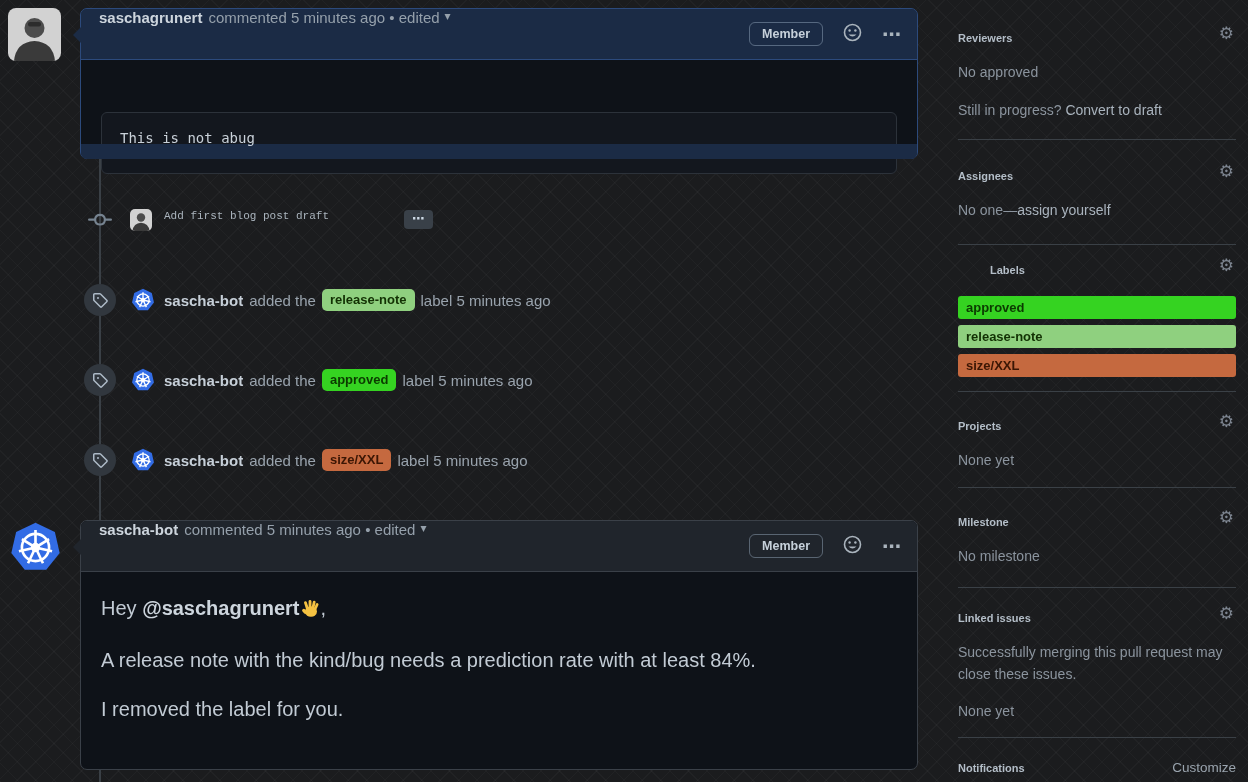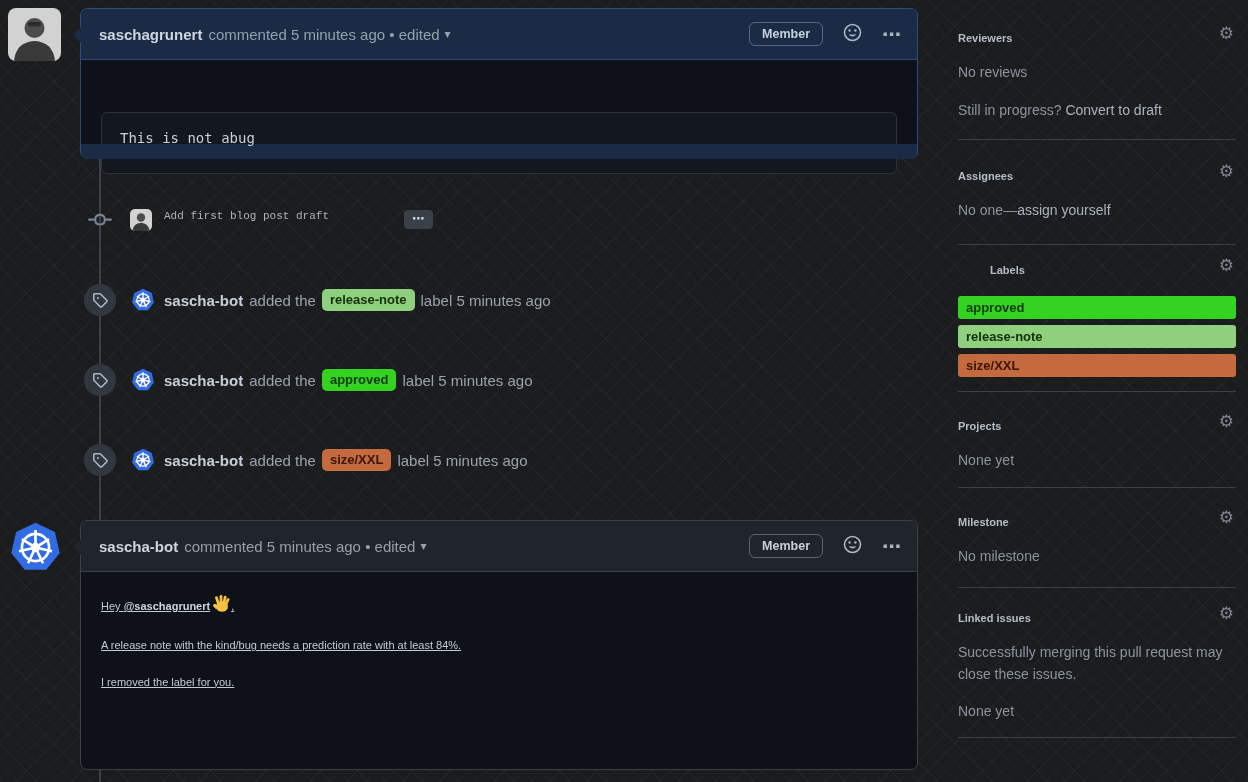--- a/index.html
+++ b/index.html
@@ -16,39 +16,39 @@
       repeating-linear-gradient(45deg, rgba(255,255,255,0.028) 0 1px, transparent 1px 13px),
       repeating-linear-gradient(-45deg, rgba(255,255,255,0.028) 0 1px, transparent 1px 13px),
       #1b1c1e;
   }
   .timeline-line{ position:absolute; left:99px; top:155px; width:2px; height:627px; background:#3a4046; }
 
   
   .comment{ position:absolute; left:80px; width:838px; border-radius:7px; }
   .comment-1{ top:8px; height:151px; background:#1b2b45; border:1px solid #2c4a7c; }
   .comment-2{ top:520px; height:250px; background:#0e1218; border:1px solid #3a4048; }
-  .c-header{ position:relative; height:51px; display:flex; align-items:center; padding:0 16px 0 18px; border-radius:6px 6px 0 0; font-size:15px; }
+  .c-header{ position:relative; height:51px; display:flex; padding:0 16px 0 18px; border-radius:6px 6px 0 0; font-size:15px; }
   .comment-1 .c-header{ background:#1b2b45; border-bottom:1px solid #2c4a7c; }
   .comment-2 .c-header{ background:#20252c; border-bottom:1px solid #3a4048; }
   .c-author{ font-weight:bold; color:#cdd5dd; margin-right:6px; }
   .c-meta{ color:#95a0ab; }
   .c-caret-down{ color:#95a0ab; font-size:12px; margin-left:5px; }
   .c-header-right{ margin-left:auto; display:flex; align-items:center; gap:20px; }
   .member-badge{ font-size:12.5px; font-weight:bold; color:#c6d0da; border:1px solid rgba(160,180,200,0.45); border-radius:6px; padding:4px 12px; }
   .kebab{ color:#aab4bd; font-size:19px; font-weight:bold; line-height:1; }
   .c-body{ background:#0e1218; padding:16px 20px; }
   .comment-1 .c-body{ height:84px; }
   .comment-2 .c-body{ border-radius:0 0 6px 6px; padding:22px 20px; }
   .c-footer-strip{ height:15px; background:#1b2b45; border-radius:0 0 6px 6px; }
   .code-block{
     height:62px; border:1px solid #2c323a; background:#13171e; border-radius:6px;
     padding:17px 18px; font-family:"DejaVu Sans Mono","Liberation Mono",monospace;
     font-size:14px; color:#c9d1d9;margin-top:36px;
   }
-  .c-body p{ font-size:11px; color:#c2cbd4; margin-bottom:21px; line-height:1.4;text-decoration:underline; }
+  .c-body p{ font-size:20px; color:#c2cbd4; margin-bottom:21px; line-height:1.4; }
   .c-body p b{ color:#cdd5dd; }
   .mention{ font-weight:bold; color:#cdd5dd; text-decoration:none; }
   .caret-left{ position:absolute; left:-8px; top:18px; width:0; height:0;
     border-top:8px solid transparent; border-bottom:8px solid transparent; }
   .comment-1 .caret-left{ border-right:8px solid #1b2b45; }
   .comment-2 .caret-left{ border-right:8px solid #20252c; }
 
   
   .avatar-photo{ position:absolute; border-radius:8px; overflow:hidden; }
   .avatar-photo.big{ left:8px; top:8px; width:53px; height:53px; }
@@ -270,21 +270,21 @@
     </div>
   </div>
 
   <div class="sidebar">
 
     <div class="side-section" style="top:28px">
       <div class="side-title-row">
         <span class="side-title">Reviewers</span>
         <span class="gear">⚙</span>
       </div>
-      <div class="side-muted">No reviews</div>
+      <div class="side-muted">No approved</div>
       <div class="side-muted">
         <span>Still in progress? </span><span class="side-link">Convert to draft</span>
       </div>
     </div>
     <div class="side-hr" style="top:139px"></div>
 
     <div class="side-section" style="top:166px">
       <div class="side-title-row">
         <span class="side-title">Assignees</span>
         <span class="gear">⚙</span>
@@ -327,14 +327,20 @@
     <div class="side-section" style="top:608px">
       <div class="side-title-row">
         <span class="side-title">Linked issues</span>
         <span class="gear">⚙</span>
       </div>
       <div class="side-muted">Successfully merging this pull request may close these issues.</div>
       <div class="side-muted">None yet</div>
     </div>
     <div class="side-hr" style="top:737px"></div>
 
+    <div class="side-section" style="top:760px">
+      <div class="notif-row">
+        <span class="side-title">Notifications</span>
+        <span class="customize-link">Customize</span>
+      </div>
+    </div>
   </div>
 </div>
 
 </body></html>

